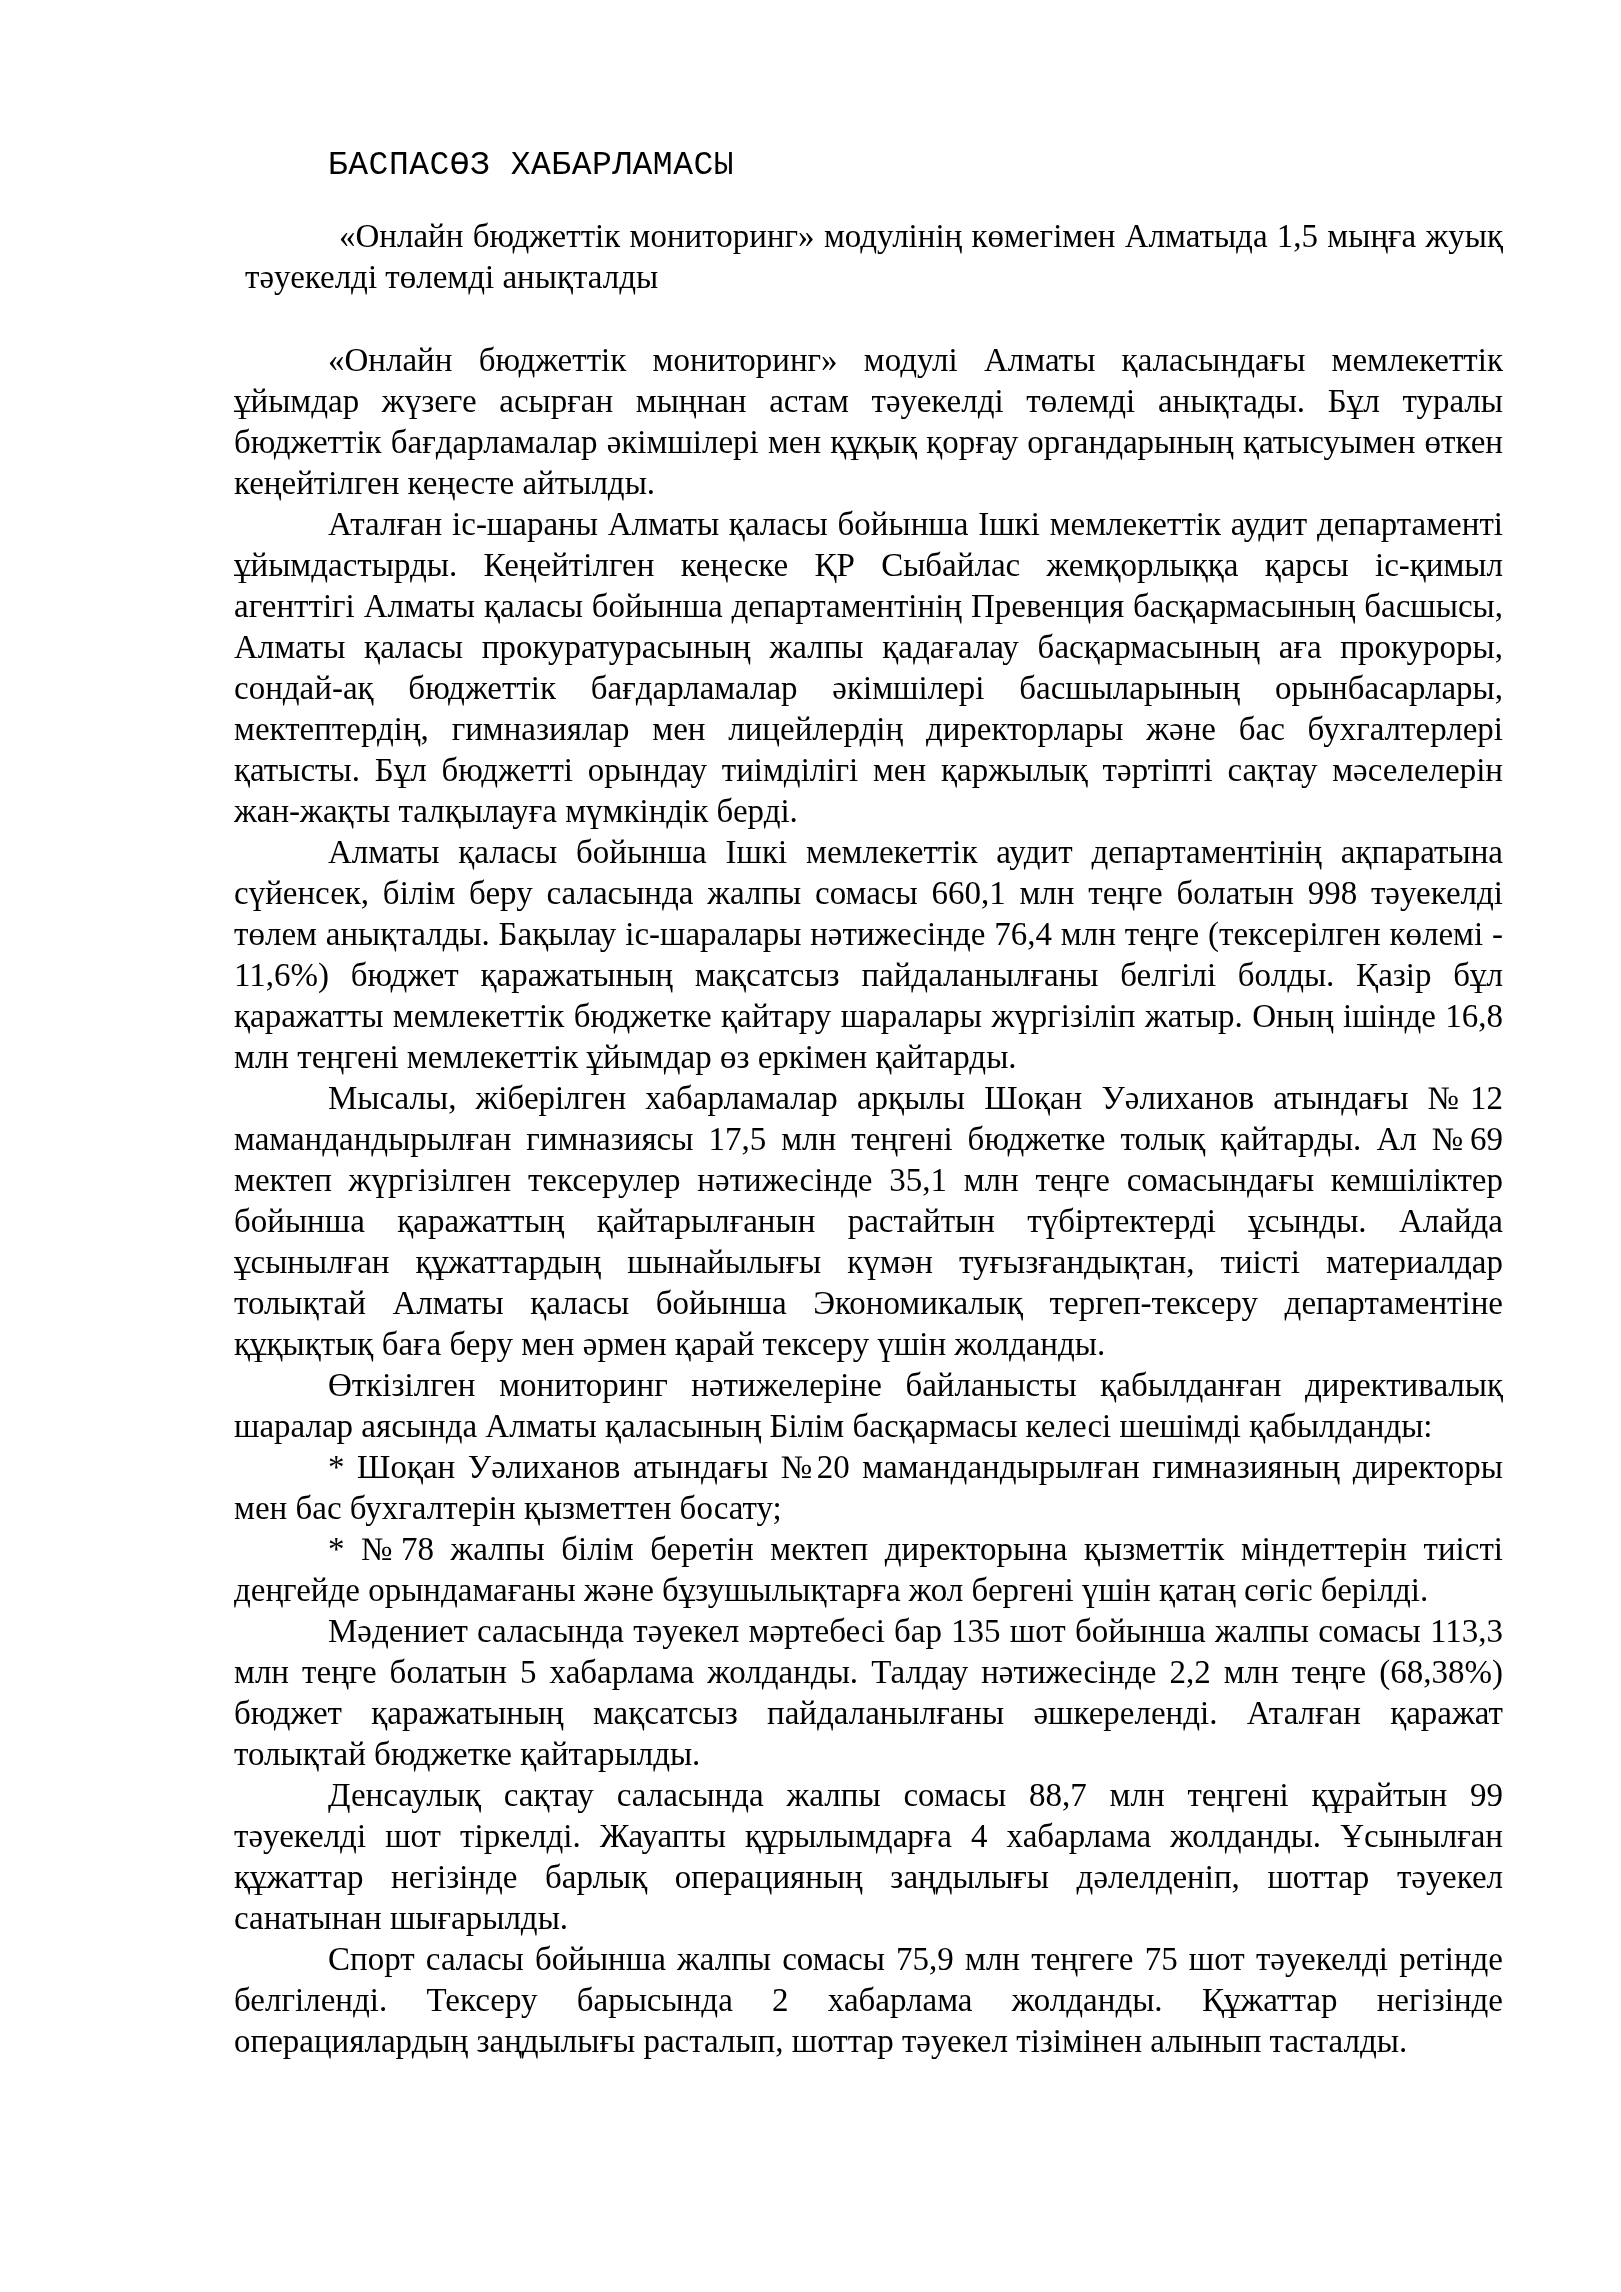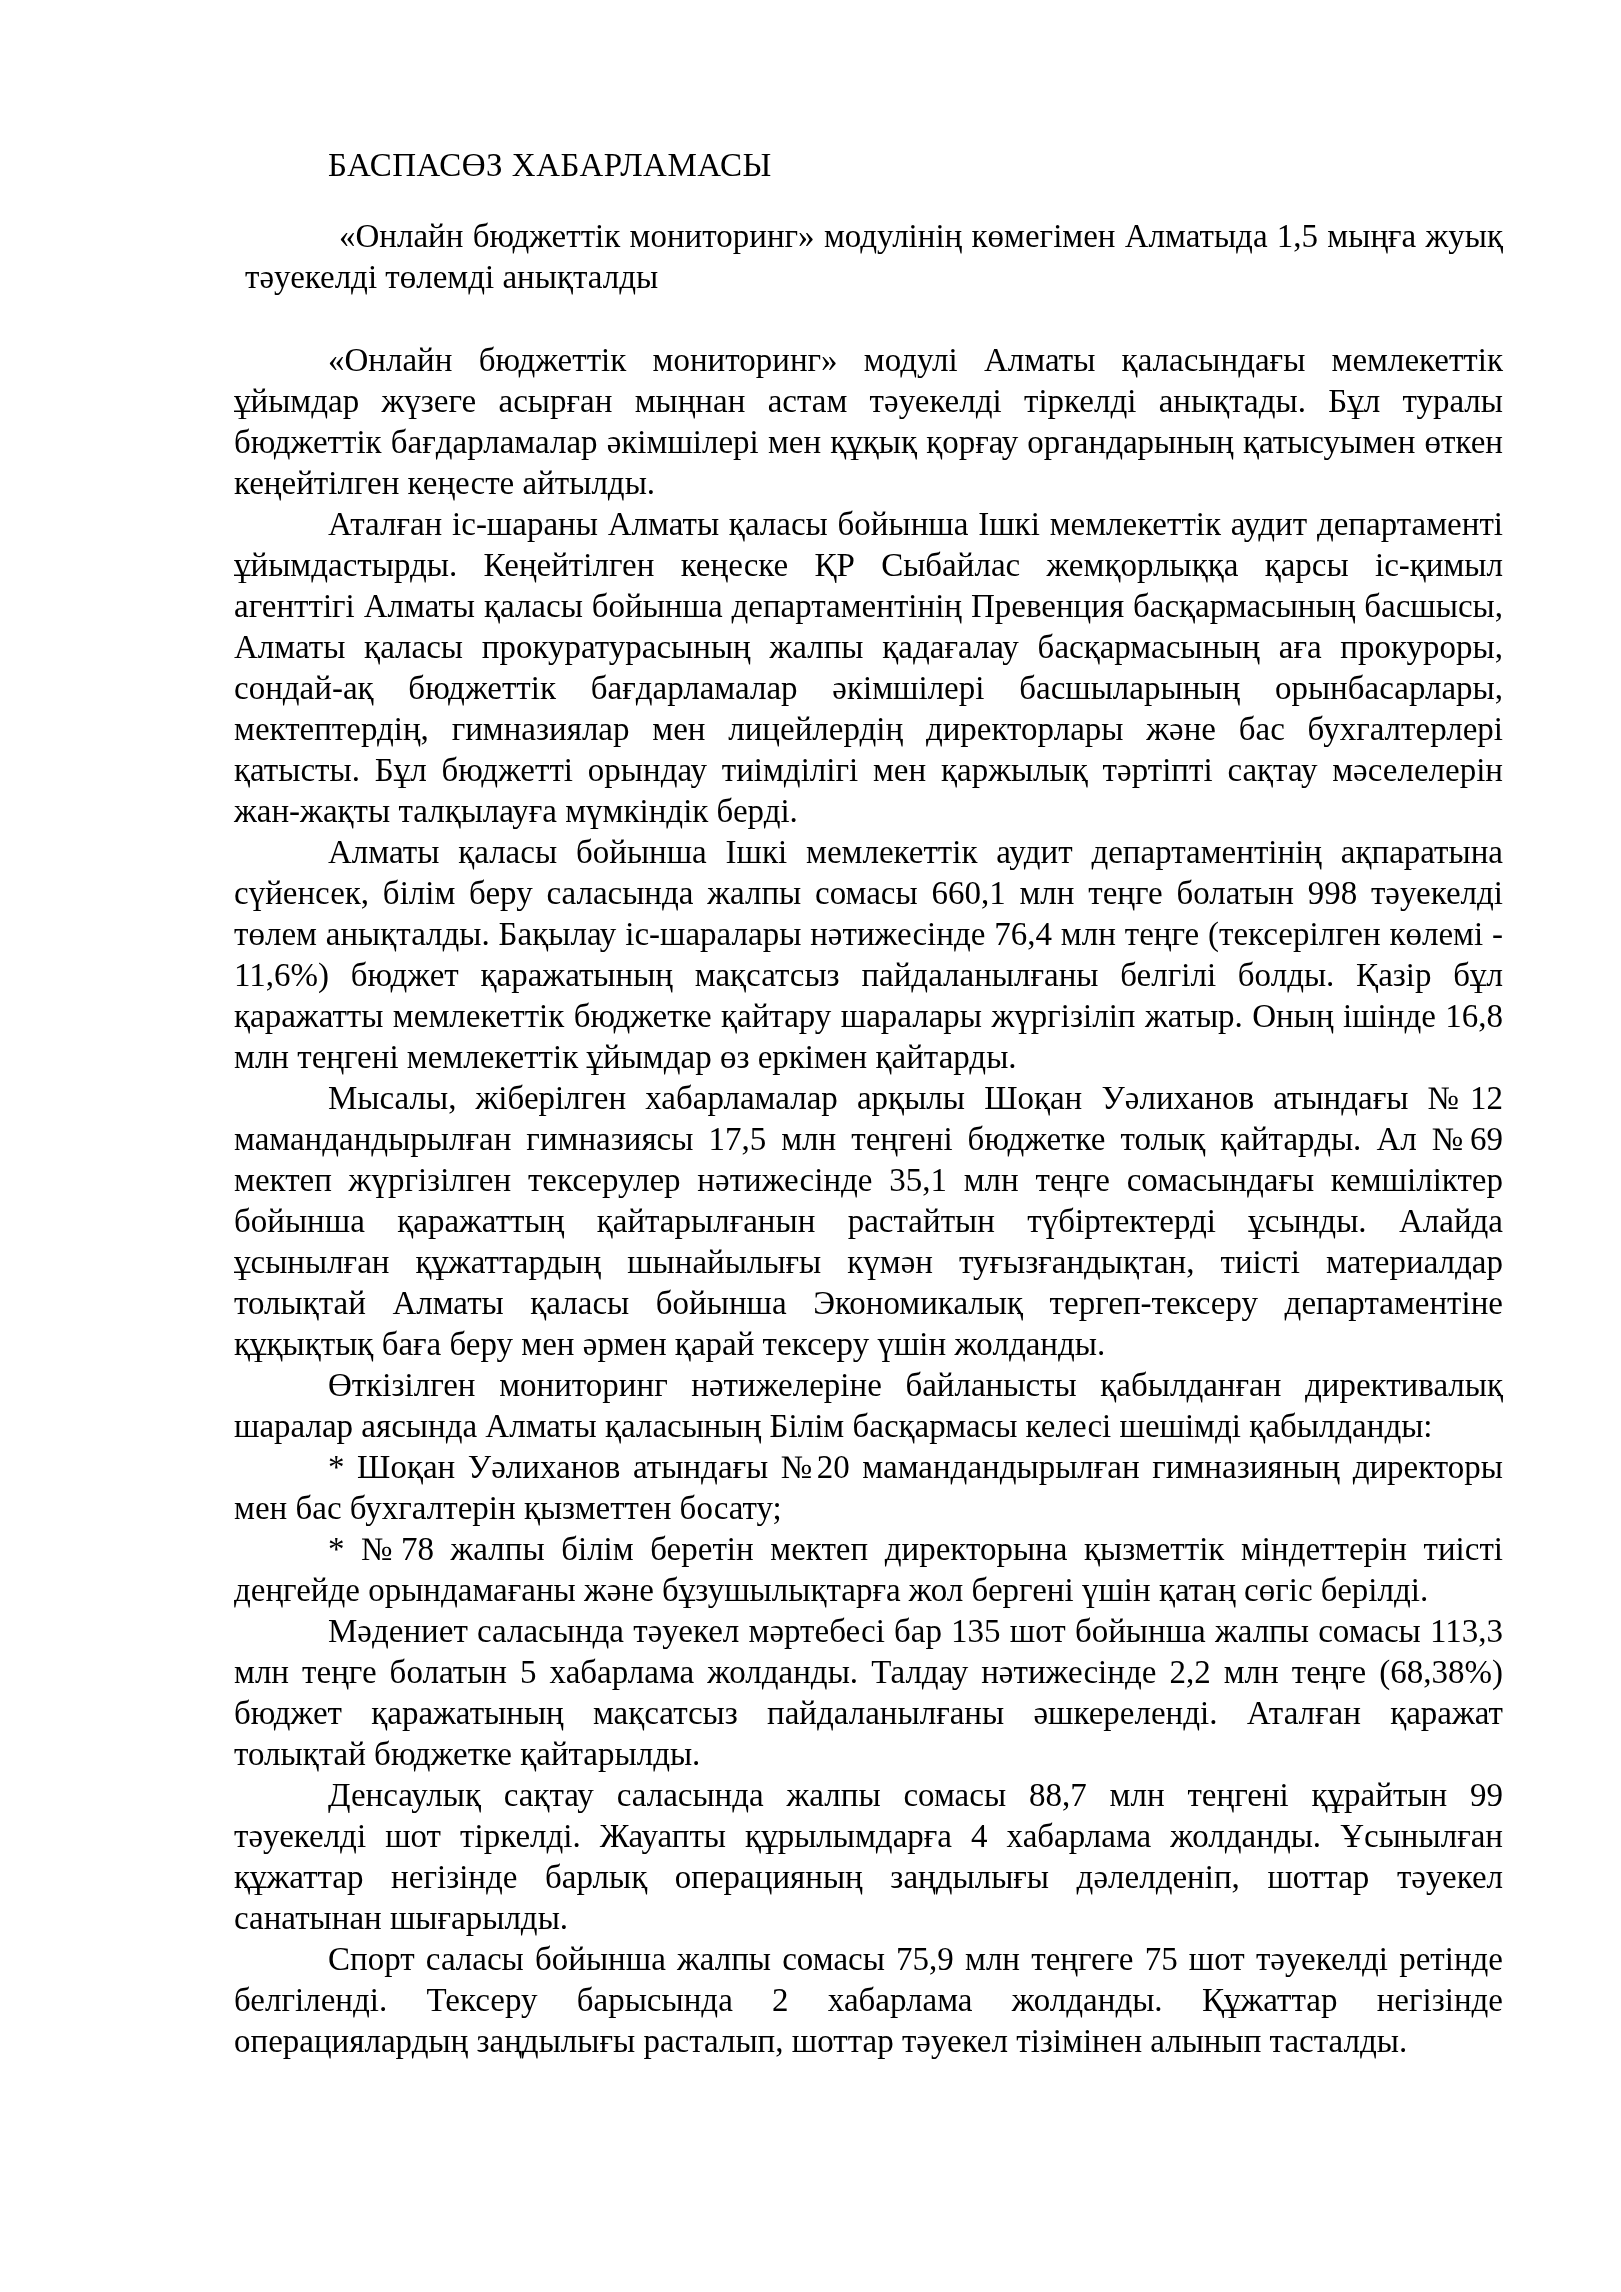--- a/index.html
+++ b/index.html
@@ -18,20 +18,21 @@
     font-size: 33px;
     line-height: 41px;
     color: #000000;
     overflow: hidden;
   }
   .doc-title {
     margin: 0 0 30px 0;
     text-indent: 94px;
     text-align: left;
     letter-spacing: 0.5px;
+    font-family: Liberation Mono, monospace;
   }
   .doc-subtitle {
     margin: 0 0 42px 11px;
     text-indent: 94px;
     text-align: justify;
   }
   .doc-paragraph {
     margin: 0;
     text-indent: 94px;
     text-align: justify;
@@ -39,21 +40,21 @@
 </style>
 </head>
 <body>
 
 <div class="page">
   <p class="doc-title">БАСПАСӨЗ ХАБАРЛАМАСЫ</p>
 
   <p class="doc-subtitle">«Онлайн бюджеттік мониторинг» модулінің көмегімен Алматыда 1,5 мыңға жуық тәуекелді төлемді анықталды</p>
 
   <div>
-    <p class="doc-paragraph">«Онлайн бюджеттік мониторинг» модулі Алматы қаласындағы мемлекеттік ұйымдар жүзеге асырған мыңнан астам тәуекелді тіркелді анықтады. Бұл туралы бюджеттік бағдарламалар әкімшілері мен құқық қорғау органдарының қатысуымен өткен кеңейтілген кеңесте айтылды.</p>
+    <p class="doc-paragraph">«Онлайн бюджеттік мониторинг» модулі Алматы қаласындағы мемлекеттік ұйымдар жүзеге асырған мыңнан астам тәуекелді төлемді анықтады. Бұл туралы бюджеттік бағдарламалар әкімшілері мен құқық қорғау органдарының қатысуымен өткен кеңейтілген кеңесте айтылды.</p>
     <p class="doc-paragraph">Аталған іс-шараны Алматы қаласы бойынша Ішкі мемлекеттік аудит департаменті ұйымдастырды. Кеңейтілген кеңеске ҚР Сыбайлас жемқорлыққа қарсы іс-қимыл агенттігі Алматы қаласы бойынша департаментінің Превенция басқармасының басшысы, Алматы қаласы прокуратурасының жалпы қадағалау басқармасының аға прокуроры, сондай-ақ бюджеттік бағдарламалар әкімшілері басшыларының орынбасарлары, мектептердің, гимназиялар мен лицейлердің директорлары және бас бухгалтерлері қатысты. Бұл бюджетті орындау тиімділігі мен қаржылық тәртіпті сақтау мәселелерін жан-жақты талқылауға мүмкіндік берді.</p>
     <p class="doc-paragraph">Алматы қаласы бойынша Ішкі мемлекеттік аудит департаментінің ақпаратына сүйенсек, білім беру саласында жалпы сомасы 660,1 млн теңге болатын 998 тәуекелді төлем анықталды. Бақылау іс-шаралары нәтижесінде 76,4 млн теңге (тексерілген көлемі - 11,6%) бюджет қаражатының мақсатсыз пайдаланылғаны белгілі болды. Қазір бұл қаражатты мемлекеттік бюджетке қайтару шаралары жүргізіліп жатыр. Оның ішінде 16,8 млн теңгені мемлекеттік ұйымдар өз еркімен қайтарды.</p>
     <p class="doc-paragraph">Мысалы, жіберілген хабарламалар арқылы Шоқан Уәлиханов атындағы №12 мамандандырылған гимназиясы 17,5 млн теңгені бюджетке толық қайтарды. Ал №69 мектеп жүргізілген тексерулер нәтижесінде 35,1 млн теңге сомасындағы кемшіліктер бойынша қаражаттың қайтарылғанын растайтын түбіртектерді ұсынды. Алайда ұсынылған құжаттардың шынайылығы күмән туғызғандықтан, тиісті материалдар толықтай Алматы қаласы бойынша Экономикалық тергеп-тексеру департаментіне құқықтық баға беру мен әрмен қарай тексеру үшін жолданды.</p>
     <p class="doc-paragraph">Өткізілген мониторинг нәтижелеріне байланысты қабылданған директивалық шаралар аясында Алматы қаласының Білім басқармасы келесі шешімді қабылданды:</p>
     <p class="doc-paragraph">* Шоқан Уәлиханов атындағы №20 мамандандырылған гимназияның директоры мен бас бухгалтерін қызметтен босату;</p>
     <p class="doc-paragraph">* №78 жалпы білім беретін мектеп директорына қызметтік міндеттерін тиісті деңгейде орындамағаны және бұзушылықтарға жол бергені үшін қатаң сөгіс берілді.</p>
     <p class="doc-paragraph">Мәдениет саласында тәуекел мәртебесі бар 135 шот бойынша жалпы сомасы 113,3 млн теңге болатын 5 хабарлама жолданды. Талдау нәтижесінде 2,2 млн теңге (68,38%) бюджет қаражатының мақсатсыз пайдаланылғаны әшкереленді. Аталған қаражат толықтай бюджетке қайтарылды.</p>
     <p class="doc-paragraph">Денсаулық сақтау саласында жалпы сомасы 88,7 млн теңгені құрайтын 99 тәуекелді шот тіркелді. Жауапты құрылымдарға 4 хабарлама жолданды. Ұсынылған құжаттар негізінде барлық операцияның заңдылығы дәлелденіп, шоттар тәуекел санатынан шығарылды.</p>
     <p class="doc-paragraph">Спорт саласы бойынша жалпы сомасы 75,9 млн теңгеге 75 шот тәуекелді ретінде белгіленді. Тексеру барысында 2 хабарлама жолданды. Құжаттар негізінде операциялардың заңдылығы расталып, шоттар тәуекел тізімінен алынып тасталды.</p>
   </div>

